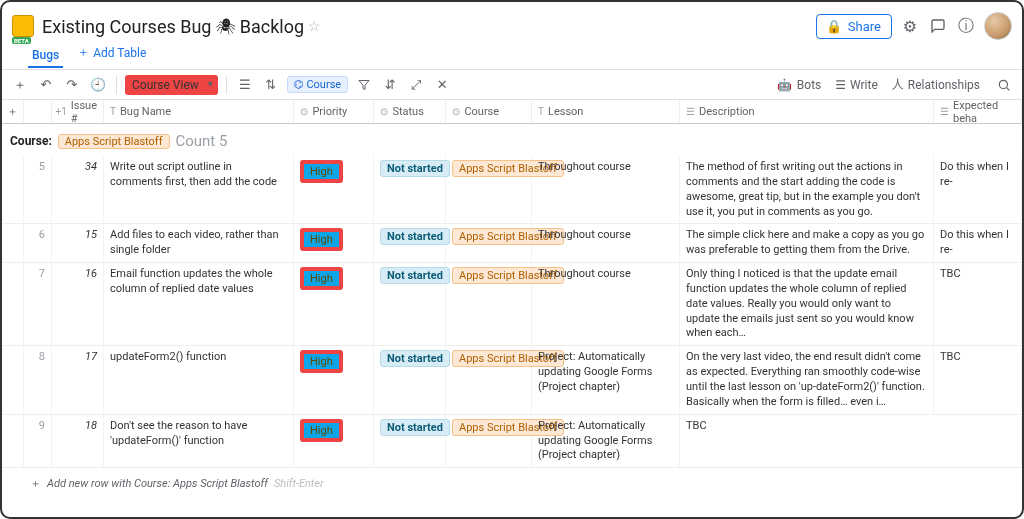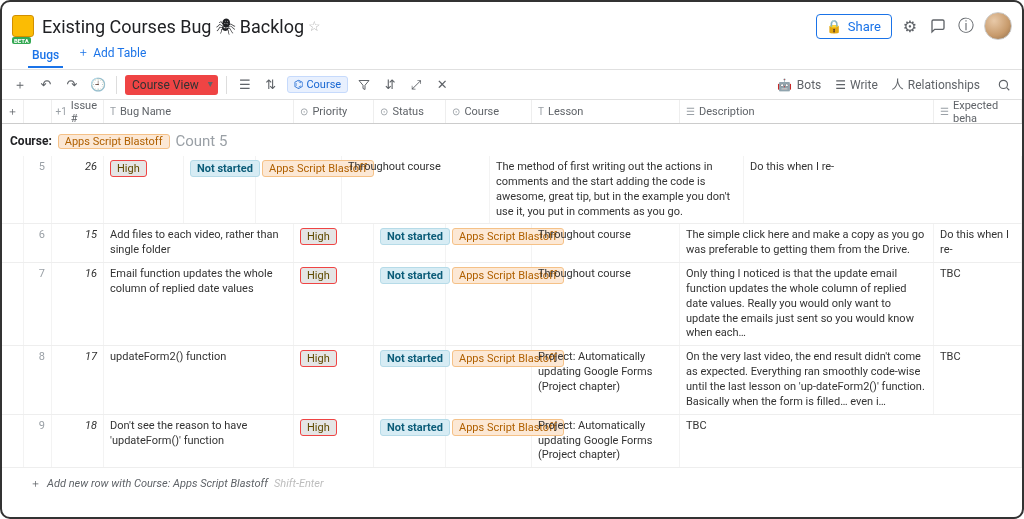--- a/index.html
+++ b/index.html
@@ -119,21 +119,21 @@
     display:flex;align-items:stretch;border-bottom:1px solid #eee;font-size:11px;color:#333;
     min-height:26px;
   }
   .row .cell{padding:4px 6px;border-right:1px solid #f3f3f3;display:flex;align-items:flex-start;}
   .idx{color:#9aa0a6;justify-content:flex-end;}
   .issue{color:#333;justify-content:flex-end;font-style:italic;}
   .wrap{white-space:normal;line-height:1.35;}
   .chip{
     padding:1px 6px;border-radius:3px;font-size:11px;display:inline-block;white-space:nowrap;
   }
-  .chip.high{background:#e5e5e5;color:#5f4b00;border:1px solid #ef4444;}
+  .chip.high{background:#0ea5e9;color:#5f4b00;border:4px solid #ef4444;}
   .chip.notstarted{background:#d7ecf4;color:#0b5c78;border:1px solid #b6dbe8;font-weight:bold;}
   .chip.course{background:#fce8d5;color:#b06000;border:1px solid #f5c187;}
 
   
   .addrow{
     display:flex;align-items:center;gap:6px;padding:8px 10px 18px 28px;
     color:#5f6368;font-size:11px;font-style:italic;
   }
   .addrow .plus{font-style:normal;color:#5f6368;}
   .addrow .hint{color:#bdbdbd;text-align:right;}
@@ -262,21 +262,22 @@
   <div class="group">
     <span class="group-label">Course:</span>
     <span class="group-chip">Apps Script Blastoff</span>
     <span class="group-count">Count 5</span>
   </div>
 
   <div id="g0rows">
       <div class="row">
         <div class="cell w-plus"></div>
         <div class="cell w-idx idx">5</div>
-        <div class="cell w-issue issue">26</div>
+        <div class="cell w-issue issue">34</div>
+        <div class="cell w-name wrap">Write out script outline in comments first, then add the code</div>
         <div class="cell w-pri">
           <span class="chip high">High</span>
         </div>
         <div class="cell w-stat">
           <span class="chip notstarted">Not started</span>
         </div>
         <div class="cell w-course">
           <span class="chip course">Apps Script Blastoff</span>
         </div>
         <div class="cell w-lesson wrap">Throughout course</div>

